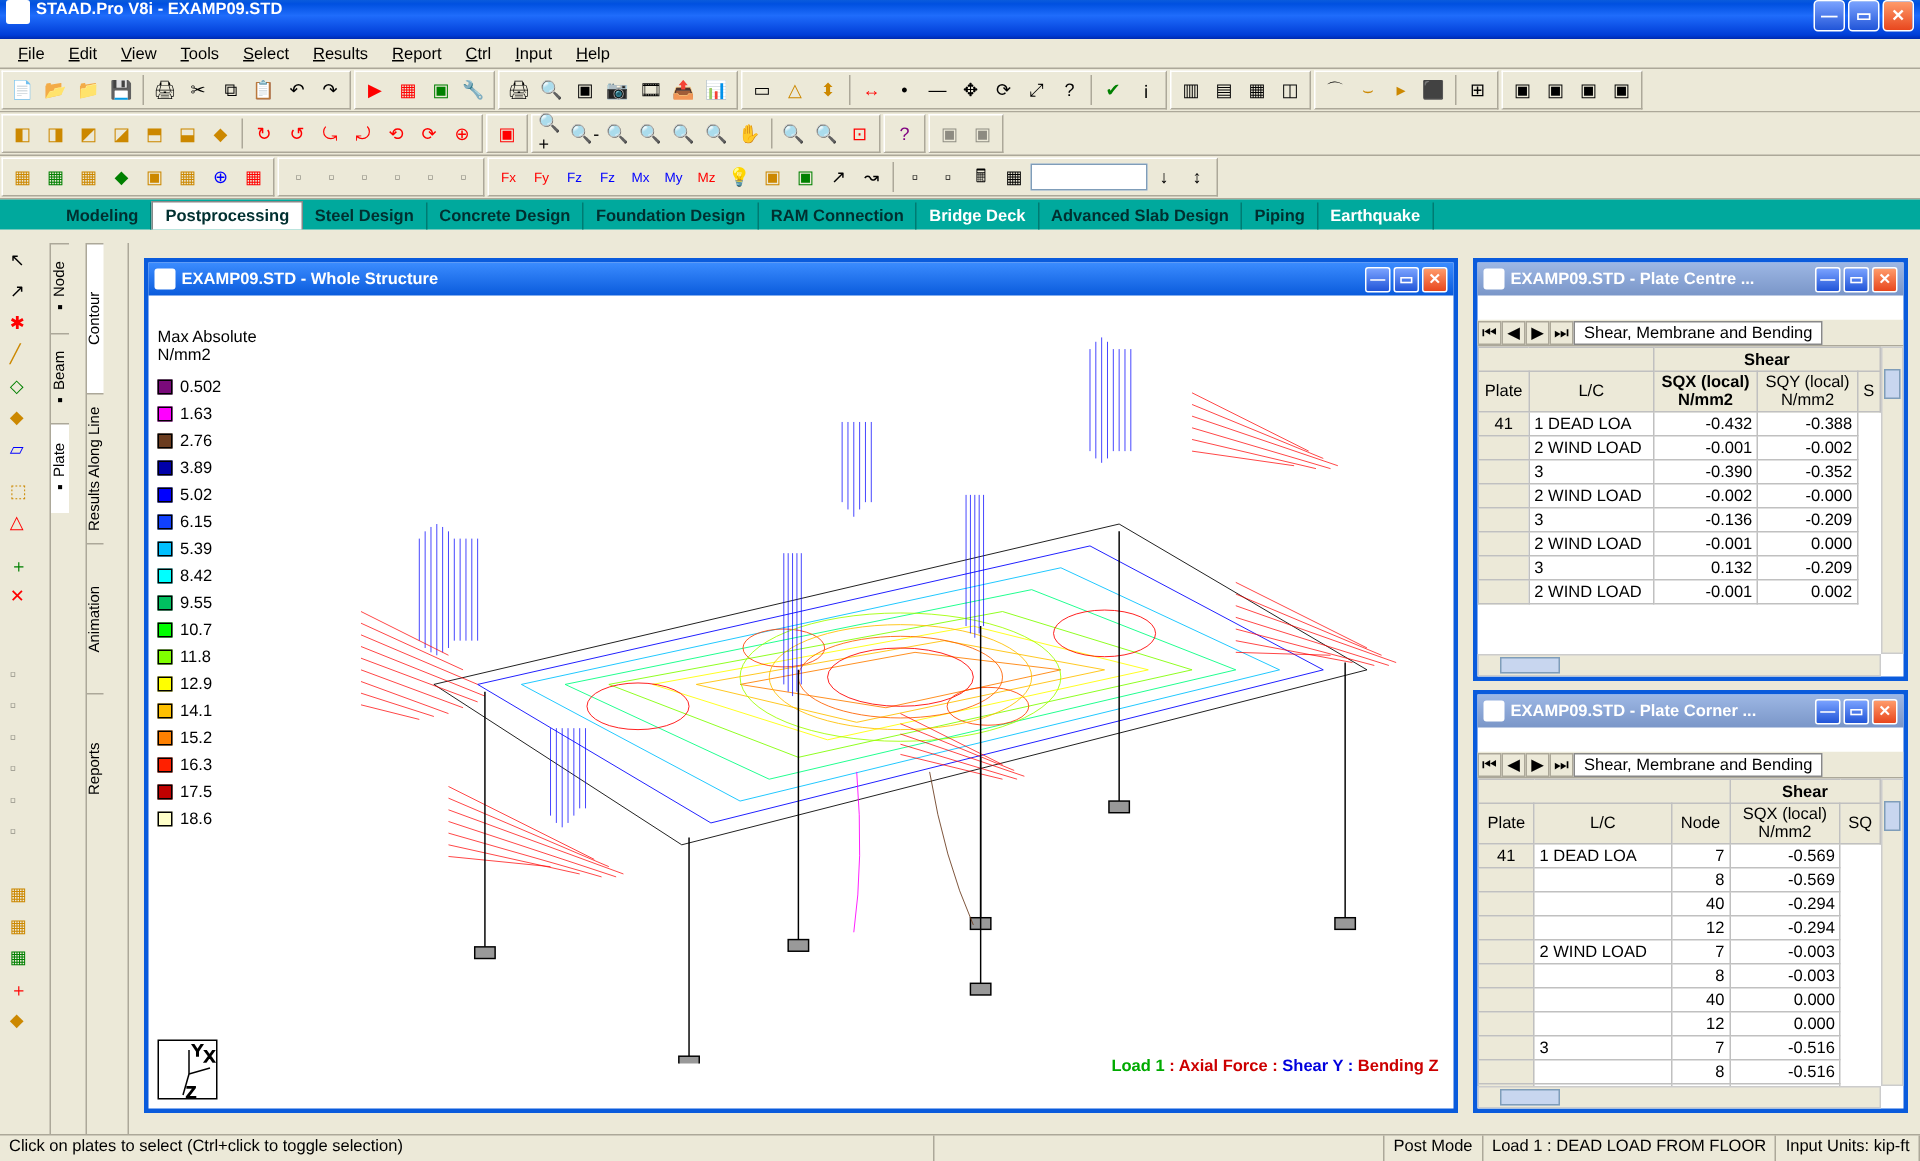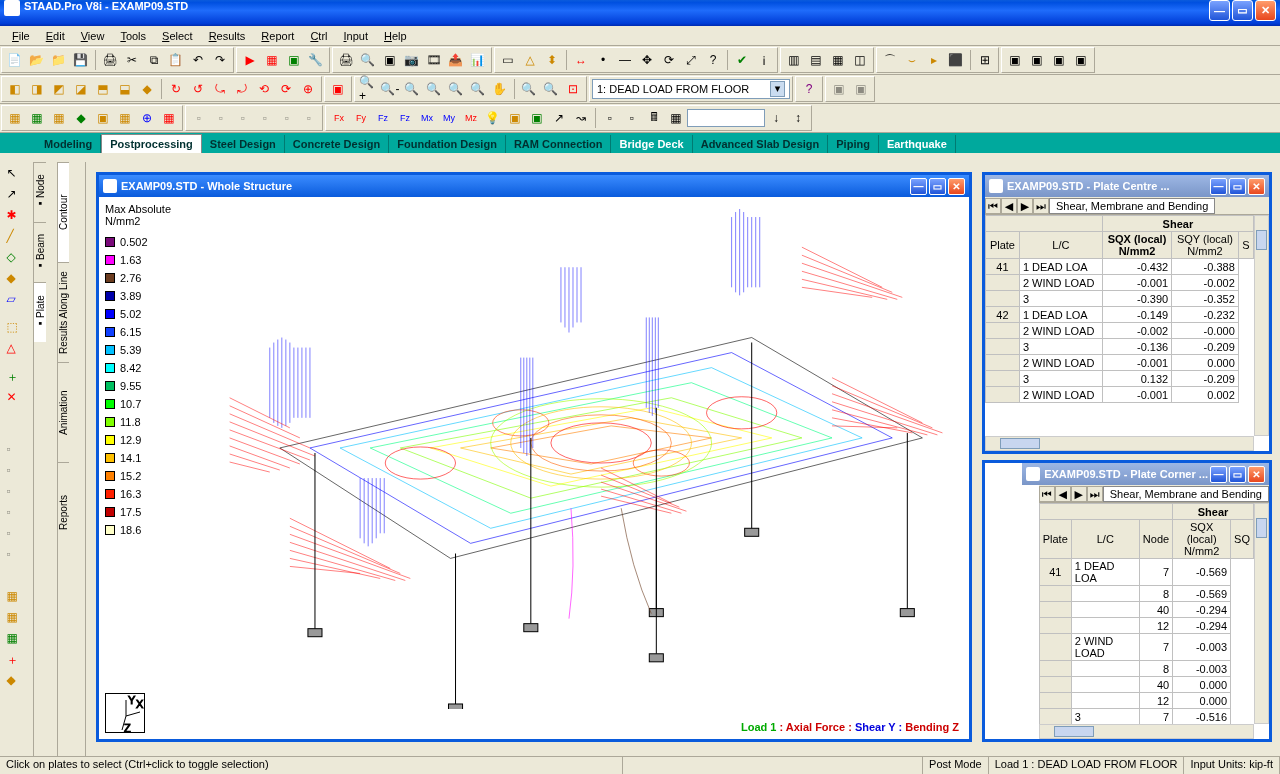--- a/index.html
+++ b/index.html
@@ -45,31 +45,31 @@
 .sidetabs2 .sidetab { height:100px; }
 
 
 .mdi { position:absolute; border:3px solid #0a5bdc; background:#fff; display:flex; flex-direction:column; }
 .mdi .mdititle { height:22px; background:linear-gradient(to bottom,#3b8cff,#0a5bdc); color:#fff; font-weight:bold; display:flex; align-items:center; padding:0 4px; }
 .mdi.inactive .mdititle { background:linear-gradient(to bottom,#9db7e4,#7a96c8); }
 .mdi .mdititle .spacer { flex:1; }
 .mdibtn { width:17px; height:17px; border:1px solid #fff; border-radius:2px; margin-left:2px; display:flex; align-items:center; justify-content:center; font-size:10px; font-family:Arial; }
 .mdibtn.mm { background:linear-gradient(#7ba3ff,#2155d8); color:#fff; }
 .mdibtn.cl { background:linear-gradient(#ff9c6b,#e8471e); color:#fff; }
-.mdibody { flex:1; overflow:hidden; position:relative; }
+.mdibody { flex:1; overflow:hidden; position:relative;margin-top:16px; }
 
 
 .legend { position:absolute; left:6px; top:6px; font-size:11px; }
 .legrow { display:flex; align-items:center; height:18px; }
 .swatch { width:10px; height:10px; border:1px solid #000; margin-right:5px; }
 
 
 .plot { position:absolute; left:90px; top:10px; right:6px; bottom:30px; }
 .axisicon { position:absolute; left:6px; bottom:6px; width:40px; height:40px; border:1px solid #000; background:#fff; }
-.plotlabel { position:absolute; right:10px; bottom:6px; font-weight:bold; }
+.plotlabel { position:absolute; right:10px; bottom:22px; font-weight:bold; }
 
 
 .tabnav { height:18px; display:flex; align-items:center; border-bottom:1px solid #aca899; background:#ece9d8; }
 .tabnav .navbtn { width:16px; height:16px; border:1px solid #aca899; background:#ece9d8; text-align:center; line-height:14px; }
 .tabnav .sheet { padding:0 6px; border:1px solid #888; background:#fff; height:16px; line-height:15px; }
 .grid { border-collapse:collapse; width:100%; font-size:10px; }
 .grid th,.grid td { border:1px solid #c0c0c0; padding:1px 3px; height:16px; background:#fff; }
 .grid th { background:#ece9d8; font-weight:normal; text-align:center; }
 .grid .rowhdr { background:#ece9d8; text-align:center; }
 .grid td.num { text-align:right; }
@@ -203,26 +203,20 @@
     <div class="tbtn">🔍-</div>
     <div class="tbtn">🔍</div>
     <div class="tbtn">🔍</div>
     <div class="tbtn">🔍</div>
     <div class="tbtn">🔍</div>
     <div class="tbtn">✋</div>
     <div class="sep"></div>
     <div class="tbtn">🔍</div>
     <div class="tbtn">🔍</div>
     <div class="tbtn" style="color:red">⊡</div>
-  </div>
-  <div class="toolbar">
-    <div class="loadcombo">
-      <span>1: DEAD LOAD FROM FLOOR</span>
-      <div class="arrow">▾</div>
-    </div>
   </div>
   <div class="toolbar">
     <div class="tbtn" style="color:purple">?</div>
   </div>
   <div class="toolbar">
     <div class="tbtn" style="opacity:.4">▣</div>
     <div class="tbtn" style="opacity:.4">▣</div>
   </div>
 </div>
 
@@ -628,26 +622,20 @@
                 <td class="num">-0.001</td>
                 <td class="num">-0.002</td>
               </tr>
               <tr>
                 <td class="rowhdr"></td>
                 <td>3</td>
                 <td class="num">-0.390</td>
                 <td class="num">-0.352</td>
               </tr>
               <tr>
-                <td class="rowhdr">42</td>
-                <td>1 DEAD LOA</td>
-                <td class="num">-0.149</td>
-                <td class="num">-0.232</td>
-              </tr>
-              <tr>
                 <td class="rowhdr"></td>
                 <td>2 WIND LOAD</td>
                 <td class="num">-0.002</td>
                 <td class="num">-0.000</td>
               </tr>
               <tr>
                 <td class="rowhdr"></td>
                 <td>3</td>
                 <td class="num">-0.136</td>
                 <td class="num">-0.209</td>
@@ -675,21 +663,21 @@
         </div>
       <div class="vscroll">
           <div class="thumb"></div>
         </div>
       <div class="hscroll">
           <div class="thumb"></div>
         </div>
     </div>
   </div>
 
-  <div class="mdi inactive" style="left:982px; top:298px; width:290px; height:282px;align-items:flex-end;">
+  <div class="mdi inactive" style="left:982px; top:298px; width:290px; height:282px;">
     <div class="mdititle">
       <span style="width:14px;height:14px;background:#fff;border-radius:2px;margin-right:4px"></span>
       <span>EXAMP09.STD - Plate Corner ...</span>
       <div class="spacer"></div>
       <div class="mdibtn mm">—</div>
       <div class="mdibtn mm">▭</div>
       <div class="mdibtn cl">✕</div>
     </div>
     <div class="mdibody">
       <div class="tabnav">

